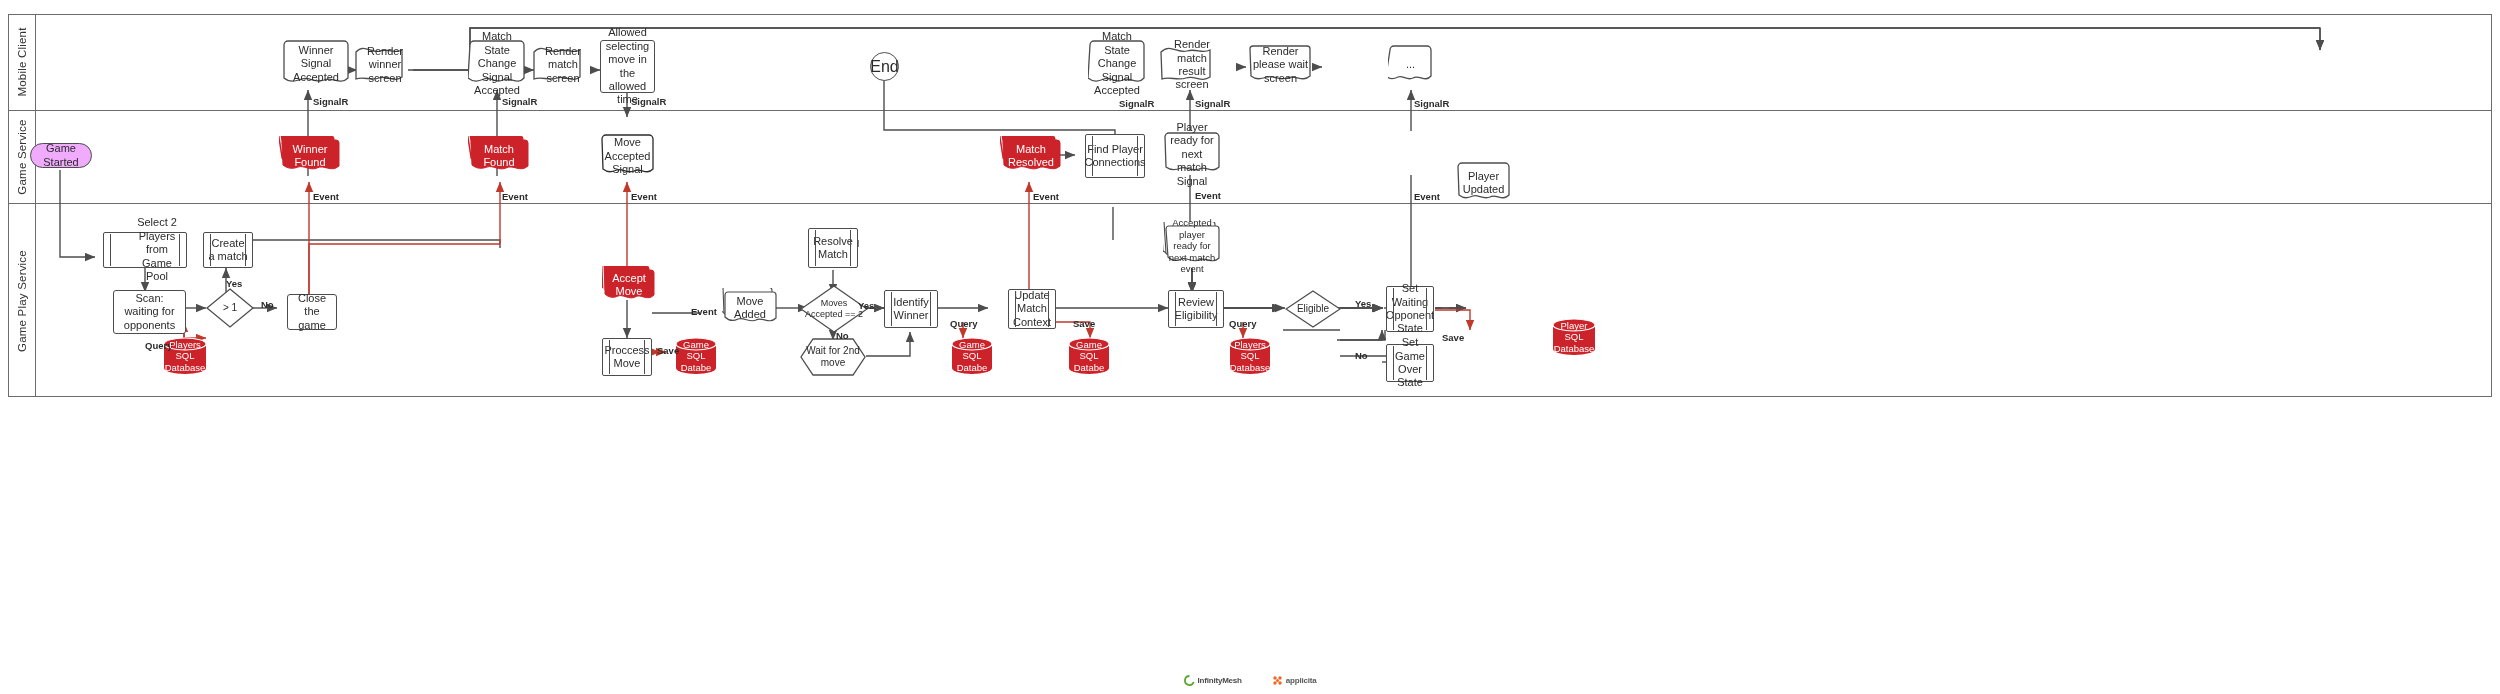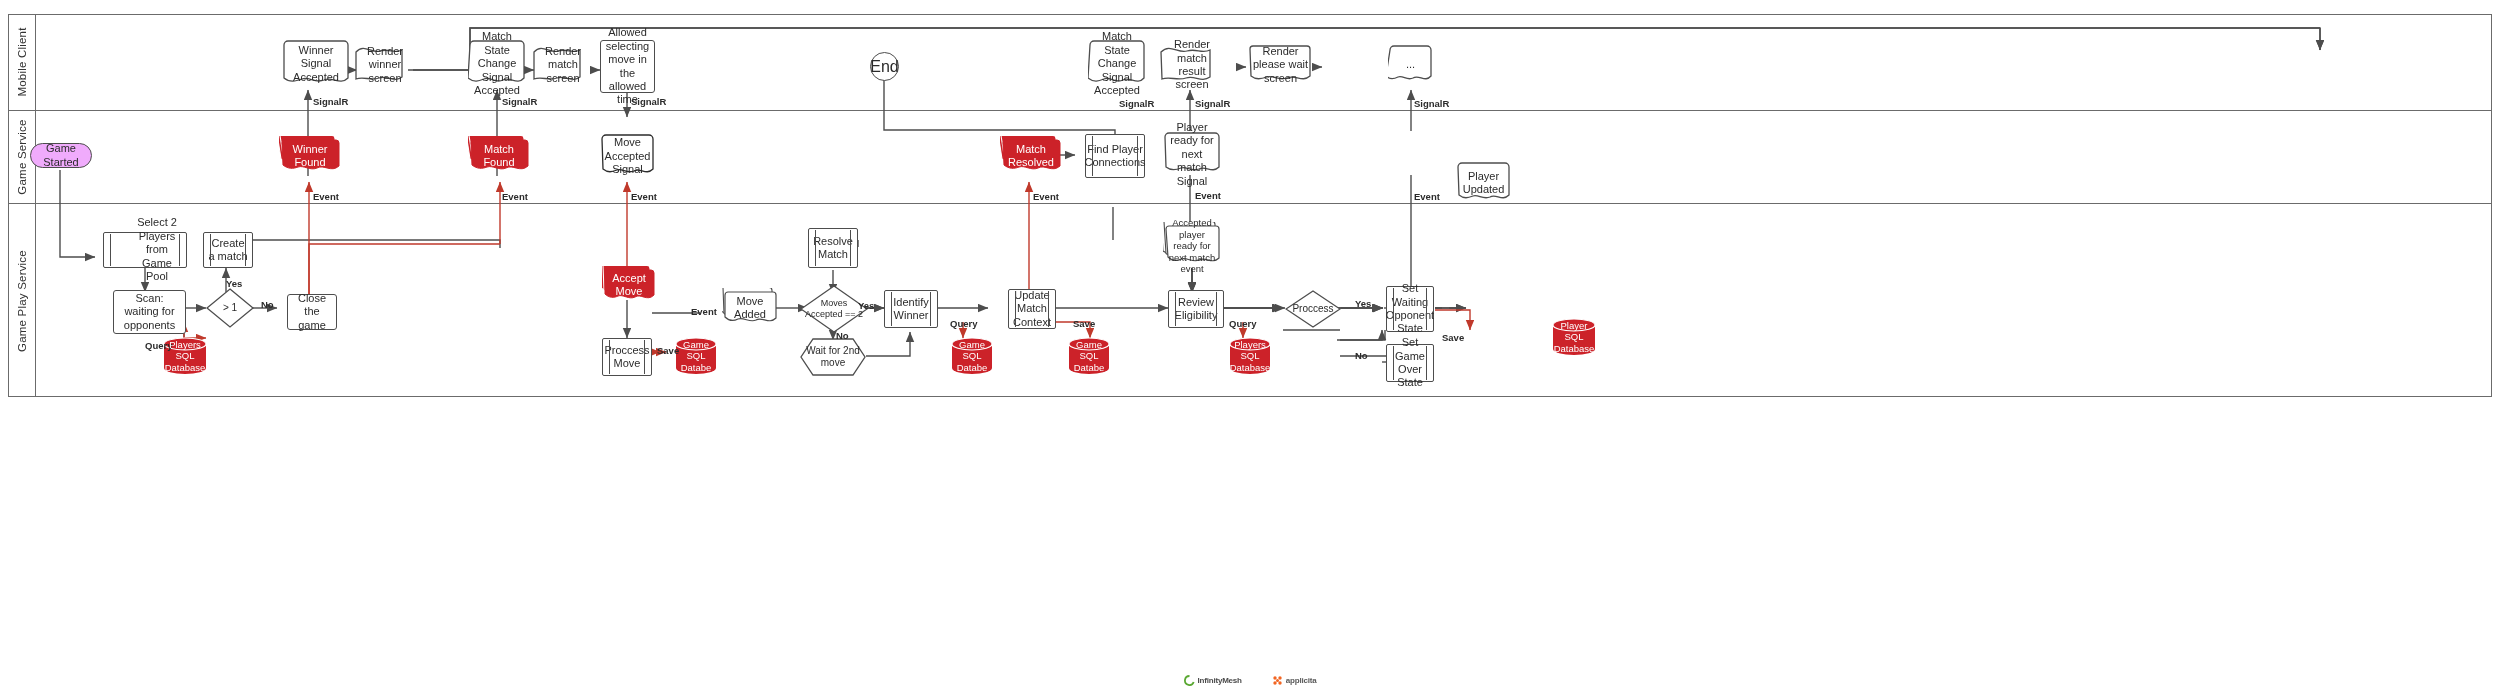--- a/index.html
+++ b/index.html
@@ -468,21 +468,21 @@
       <path d="M1,7 a20,6 0 0 1 40,0 V31 a20,6 0 0 1 -40,0 Z" fill="#cc2229"></path>
       <ellipse cx="21" cy="7" rx="20" ry="6" fill="#cc2229" stroke="#fff" stroke-width="1.2"></ellipse>
     </svg>
     <span class="t" style="font-size:9.5px;">Players SQL Database</span>
   </div>
 
   <div class="node diam" style="left:1285px;top:290px;width:56px;height:38px;">
     <svg class="dshape" viewBox="0 0 56 38" preserveAspectRatio="none">
       <polygon points="28,1 55,19 28,37 1,19" fill="#fff" stroke="#4d4d4d" stroke-width="1.3"></polygon>
     </svg>
-    <span class="t">Proccess</span>
+    <span class="t">Eligible</span>
   </div>
 
   <div class="node proc" style="left:1386px;top:286px;width:48px;height:46px;">
     <span class="t">Set Waiting Opponent State</span>
   </div>
 
   <div class="node proc" style="left:1386px;top:344px;width:48px;height:38px;">
     <span class="t">Set Game Over State</span>
   </div>
 

